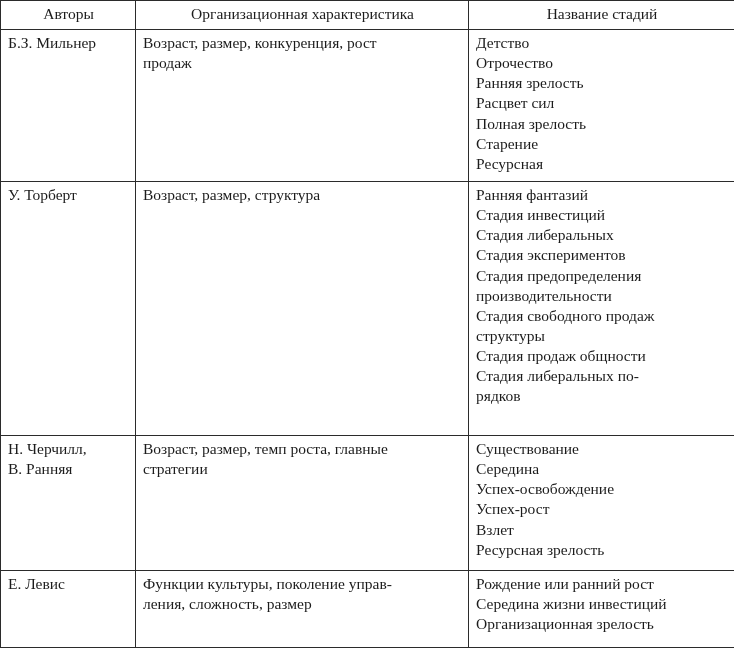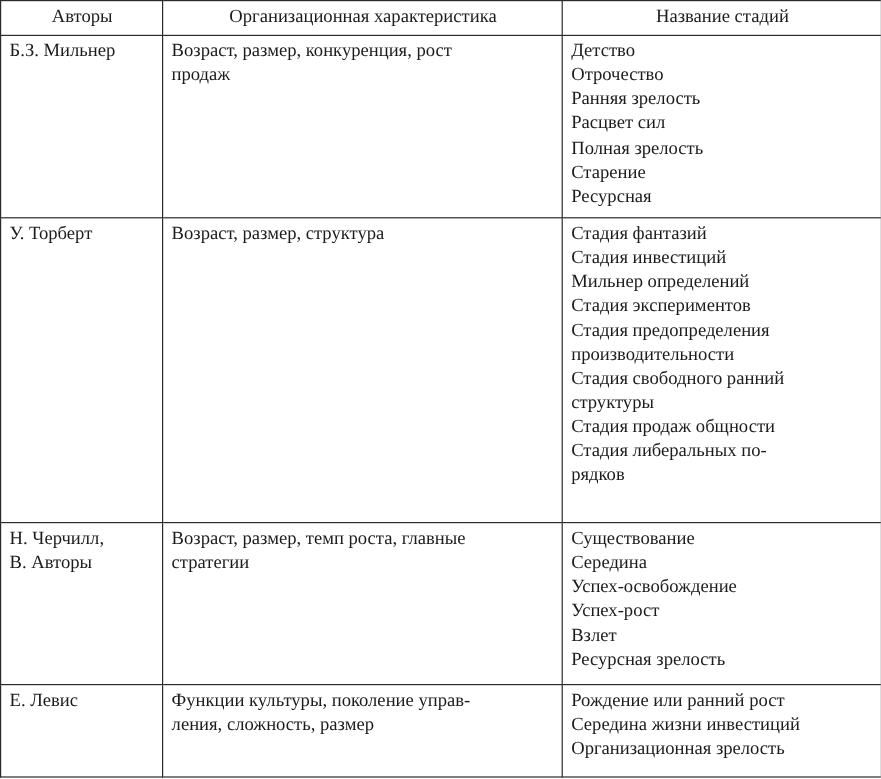--- a/index.html
+++ b/index.html
@@ -130,39 +130,39 @@
               <span class="line">У. Торберт</span>
             </span>
           </td>
           <td>
             <span class="cell-lines">
               <span class="line">Возраст, размер, структура</span>
             </span>
           </td>
           <td>
             <span class="stage-list">
-              <span class="stage-line">Стадия фантазий</span>
+              <span class="stage-line">Ранняя фантазий</span>
               <span class="stage-line">Стадия инвестиций</span>
-              <span class="stage-line">Мильнер определений</span>
+              <span class="stage-line">Стадия либеральных</span>
               <span class="stage-line">Стадия экспериментов</span>
               <span class="stage-line">Стадия предопределения</span>
               <span class="stage-line">производительности</span>
-              <span class="stage-line">Стадия свободного ранний</span>
+              <span class="stage-line">Стадия свободного продаж</span>
               <span class="stage-line">структуры</span>
               <span class="stage-line">Стадия продаж общности</span>
               <span class="stage-line">Стадия либеральных по-</span>
               <span class="stage-line">рядков</span>
             </span>
           </td>
         </tr>
         <tr class="row-2">
           <td>
             <span class="cell-lines">
               <span class="line">Н. Черчилл,</span>
-              <span class="line">В. Авторы</span>
+              <span class="line">В. Ранняя</span>
             </span>
           </td>
           <td>
             <span class="cell-lines">
               <span class="line">Возраст, размер, темп роста, главные</span>
               <span class="line">стратегии</span>
             </span>
           </td>
           <td>
             <span class="stage-list">

